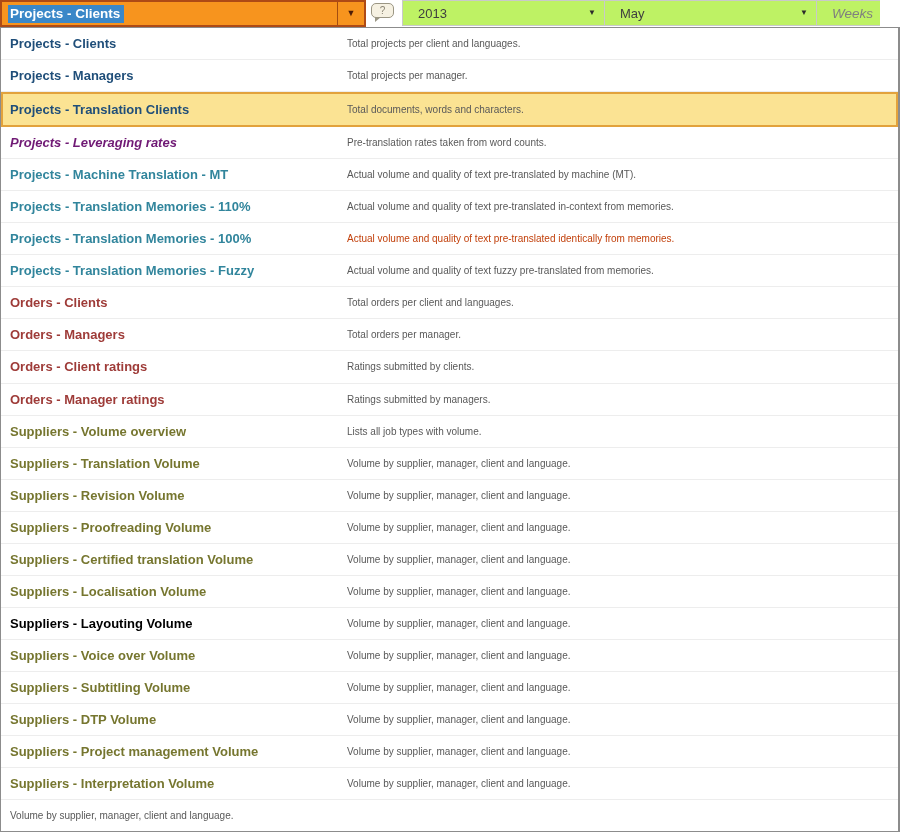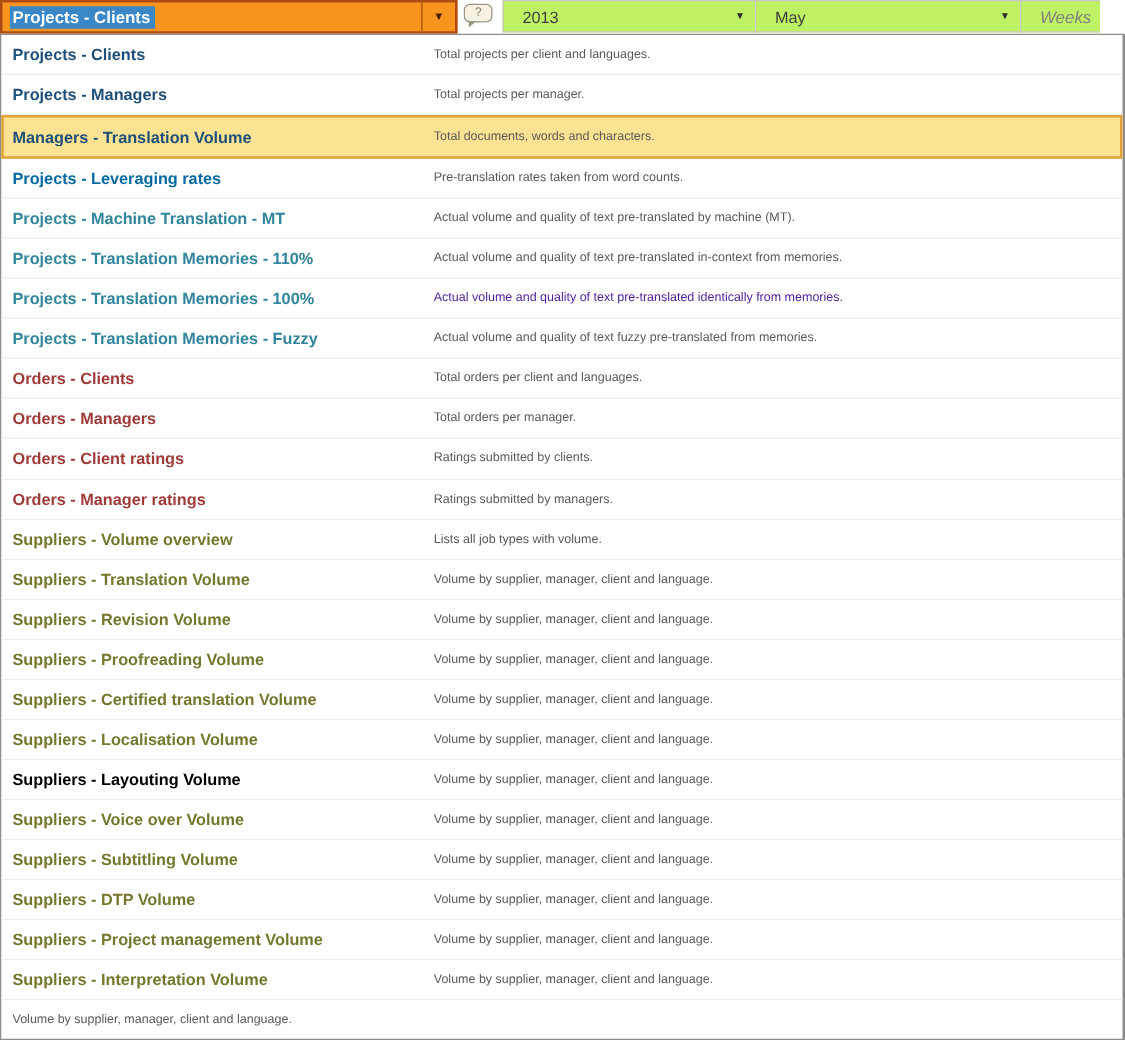--- a/index.html
+++ b/index.html
@@ -82,38 +82,38 @@
   <div class="panel" id="report-list">
       <div class="row">
         <span class="row-label" style="color: rgb(31, 78, 121);">Projects - Clients</span>
         <span class="row-desc" style="color: rgb(89, 89, 89);">Total projects per client and languages.</span>
       </div>
       <div class="row">
         <span class="row-label" style="color: rgb(31, 78, 121);">Projects - Managers</span>
         <span class="row-desc" style="color: rgb(89, 89, 89);">Total projects per manager.</span>
       </div>
       <div class="row highlighted">
-        <span class="row-label" style="color: rgb(31, 78, 121);">Managers - Translation Volume</span>
+        <span class="row-label" style="color: rgb(31, 78, 121);">Projects - Translation Clients</span>
         <span class="row-desc" style="color: rgb(89, 89, 89);">Total documents, words and characters.</span>
       </div>
       <div class="row">
-        <span class="row-label" style="color: #0369a1;">Projects - Leveraging rates</span>
+        <span class="row-label" style="color: #701a75; font-style: italic;">Projects - Leveraging rates</span>
         <span class="row-desc" style="color: rgb(89, 89, 89);">Pre-translation rates taken from word counts.</span>
       </div>
       <div class="row">
         <span class="row-label" style="color: rgb(49, 133, 156);">Projects - Machine Translation - MT</span>
         <span class="row-desc" style="color: rgb(89, 89, 89);">Actual volume and quality of text pre-translated by machine (MT).</span>
       </div>
       <div class="row">
         <span class="row-label" style="color: rgb(49, 133, 156);">Projects - Translation Memories - 110%</span>
         <span class="row-desc" style="color: rgb(89, 89, 89);">Actual volume and quality of text pre-translated in-context from memories.</span>
       </div>
       <div class="row">
         <span class="row-label" style="color: rgb(49, 133, 156);">Projects - Translation Memories - 100%</span>
-        <span class="row-desc" style="color: #4c1d95;">Actual volume and quality of text pre-translated identically from memories.</span>
+        <span class="row-desc" style="color: #c2410c;">Actual volume and quality of text pre-translated identically from memories.</span>
       </div>
       <div class="row">
         <span class="row-label" style="color: rgb(49, 133, 156);">Projects - Translation Memories - Fuzzy</span>
         <span class="row-desc" style="color: rgb(89, 89, 89);">Actual volume and quality of text fuzzy pre-translated from memories.</span>
       </div>
       <div class="row">
         <span class="row-label" style="color: rgb(158, 59, 56);">Orders - Clients</span>
         <span class="row-desc" style="color: rgb(89, 89, 89);">Total orders per client and languages.</span>
       </div>
       <div class="row">

